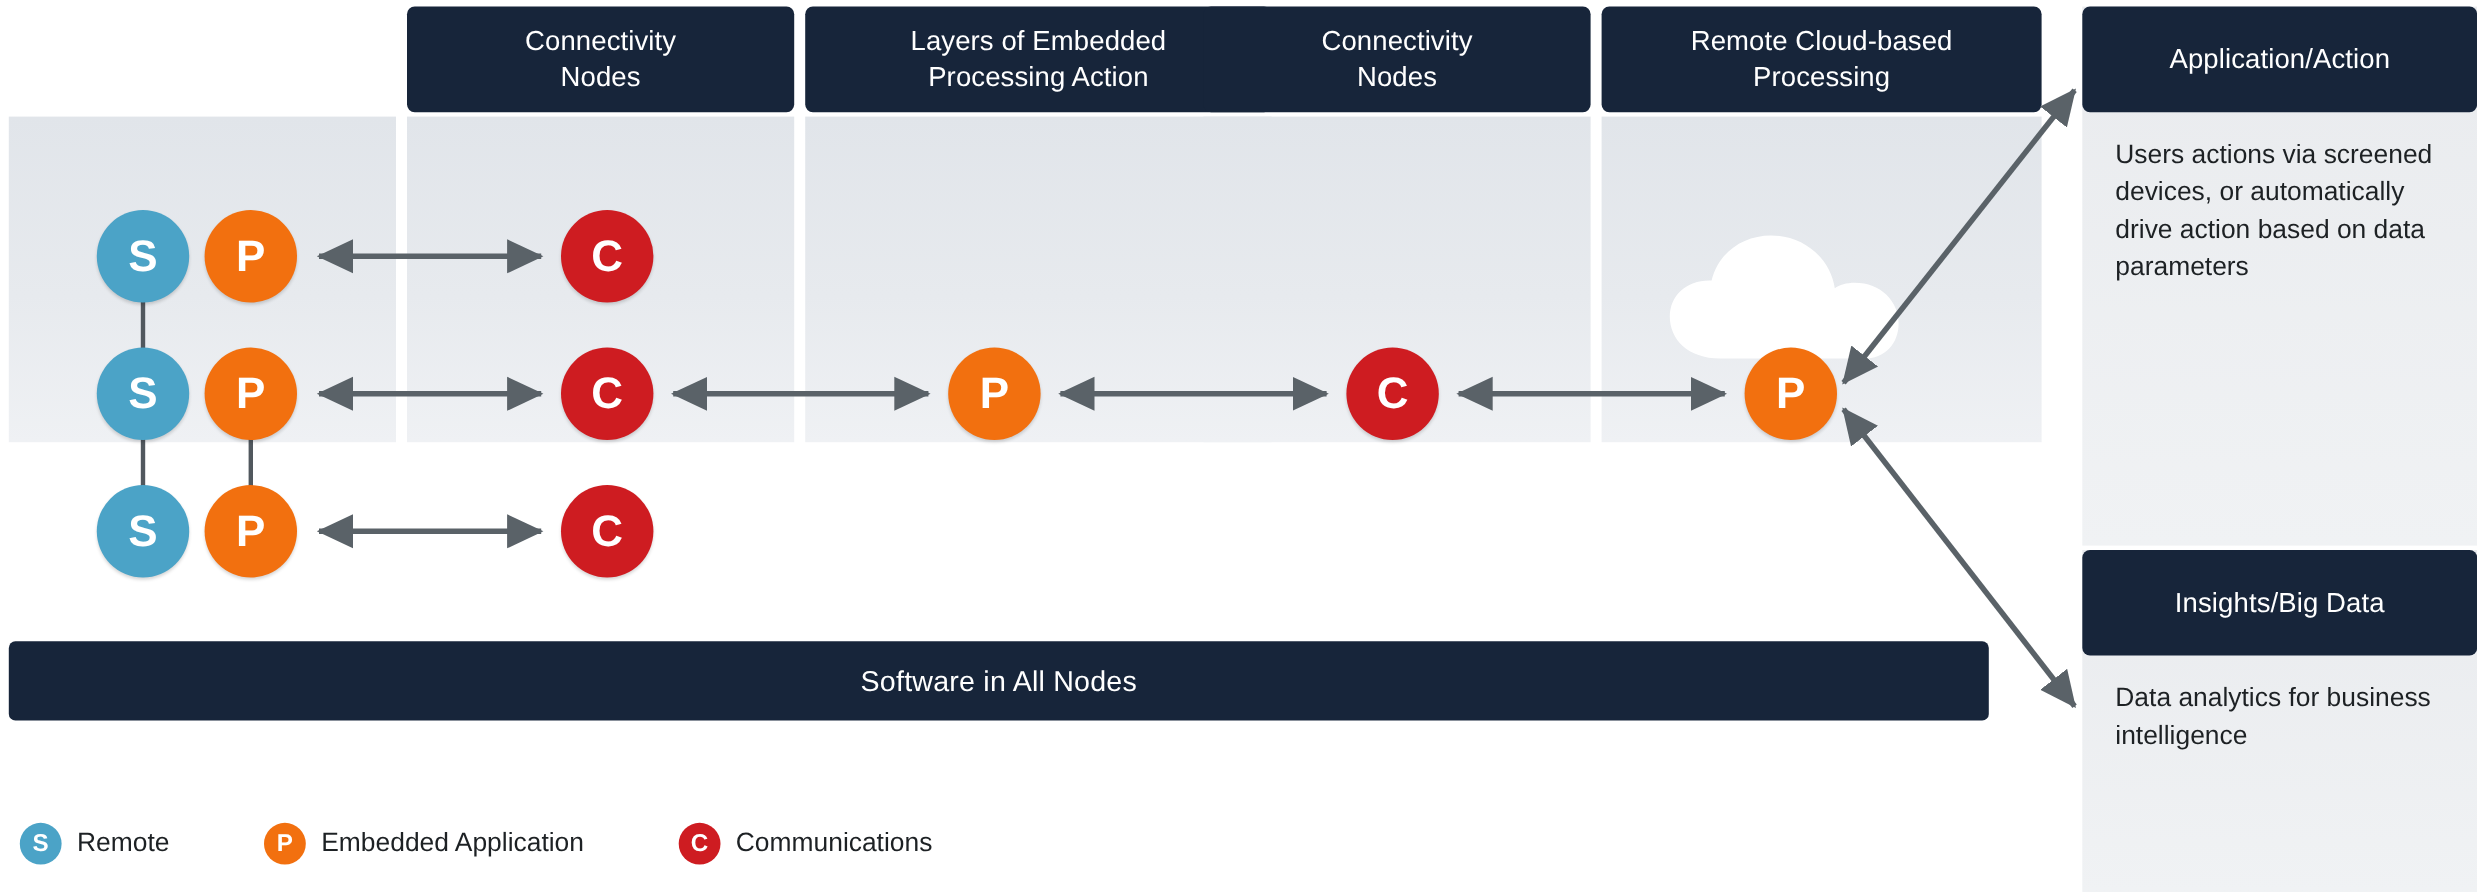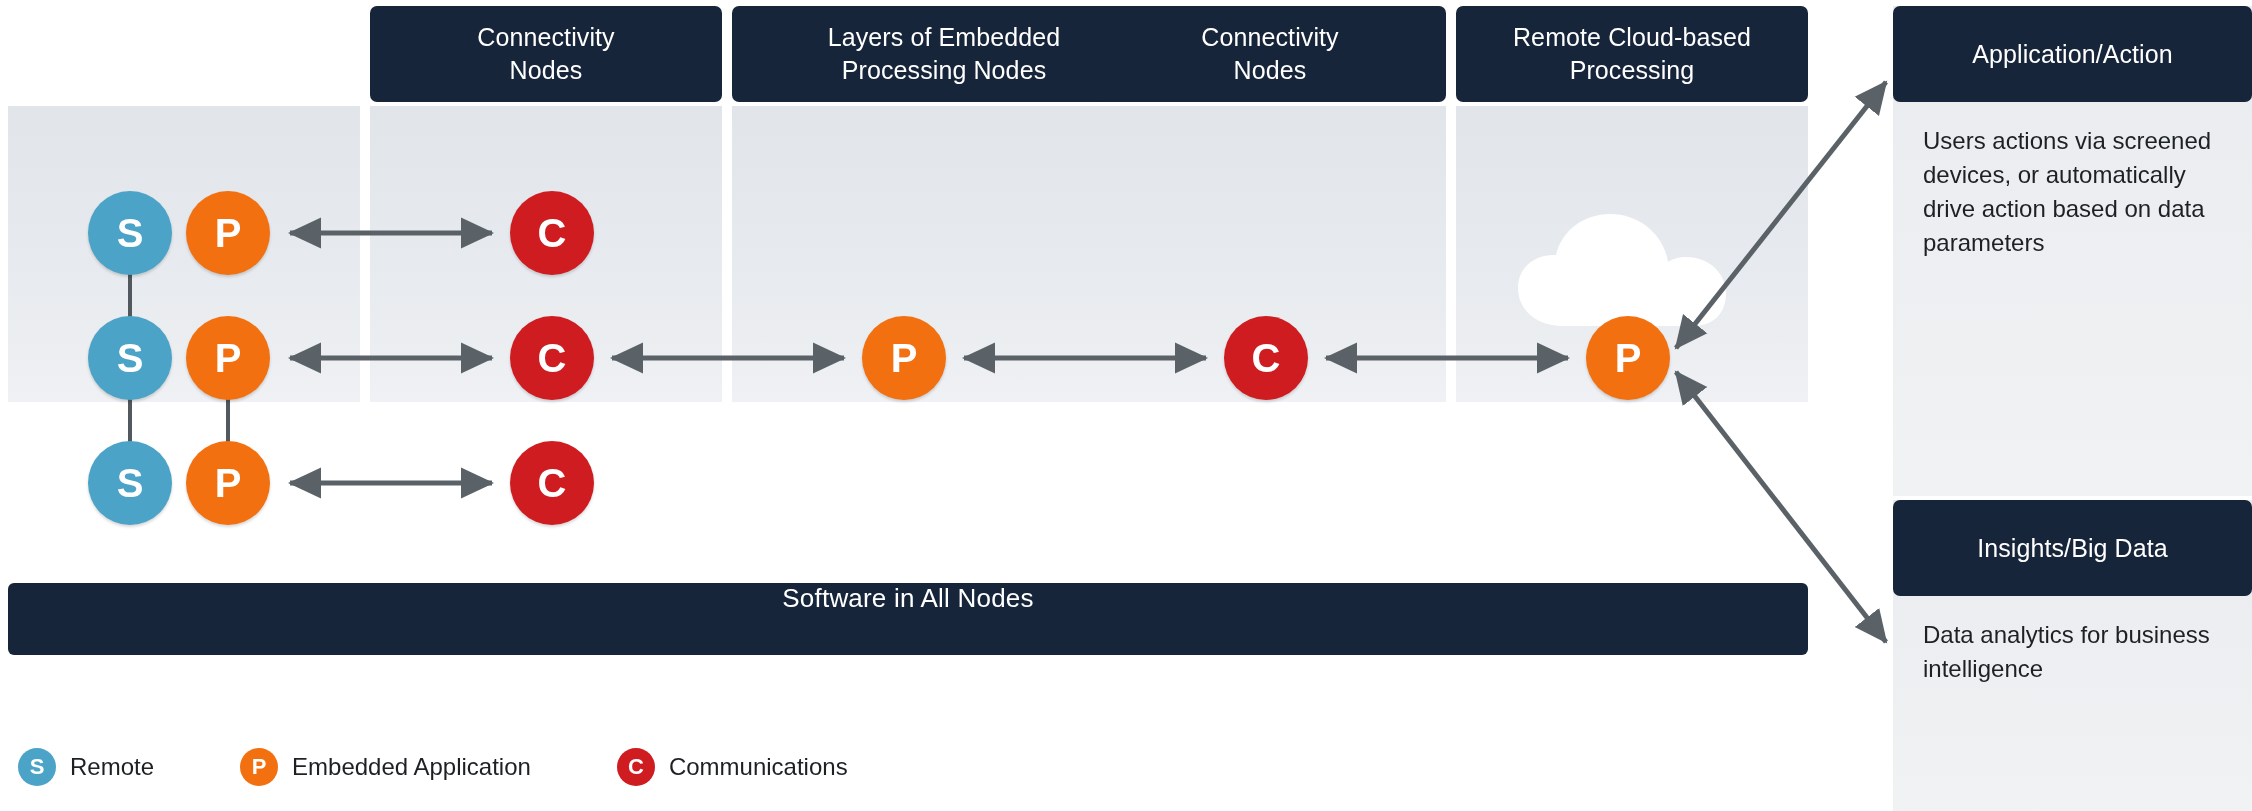--- a/index.html
+++ b/index.html
@@ -64,20 +64,21 @@
   
   #software-bar {
     position: absolute;
     left: 8px;
     top: 583px;
     width: 1800px;
     height: 72px;
     background: #17253A;
     border-radius: 6px;
     display: flex;
+    align-items: center;
     justify-content: center;
     color: #ffffff;
     font-size: 26px;
     letter-spacing: .2px;
   }
 
   
   .node {
     position: absolute;
     border-radius: 50%;
@@ -200,37 +201,37 @@
           <span>Nodes</span>
         </span>
       </div>
       <div class="col-body"></div>
     </div>
 
     <div class="col" style="left:724px;width:424px;">
       <div class="col-head">
         <span>
           <span>Layers of Embedded</span><br>
-          <span>Processing Nodes</span>
+          <span>Processing Action</span>
         </span>
       </div>
       <div class="col-body"></div>
     </div>
 
     <div class="col" style="left:1086px;width:352px;">
       <div class="col-head">
         <span>
           <span>Connectivity</span><br>
           <span>Nodes</span>
         </span>
       </div>
       <div class="col-body"></div>
     </div>
 
-    <div class="col" style="left:1448px;width:352px;">
+    <div class="col" style="left:1448px;width:352px;padding-left:48px;">
       <div class="col-head">
         <span>
           <span>Remote Cloud-based</span><br>
           <span>Processing</span>
         </span>
       </div>
       <div class="col-body"></div>
     </div>
 
   </div>

